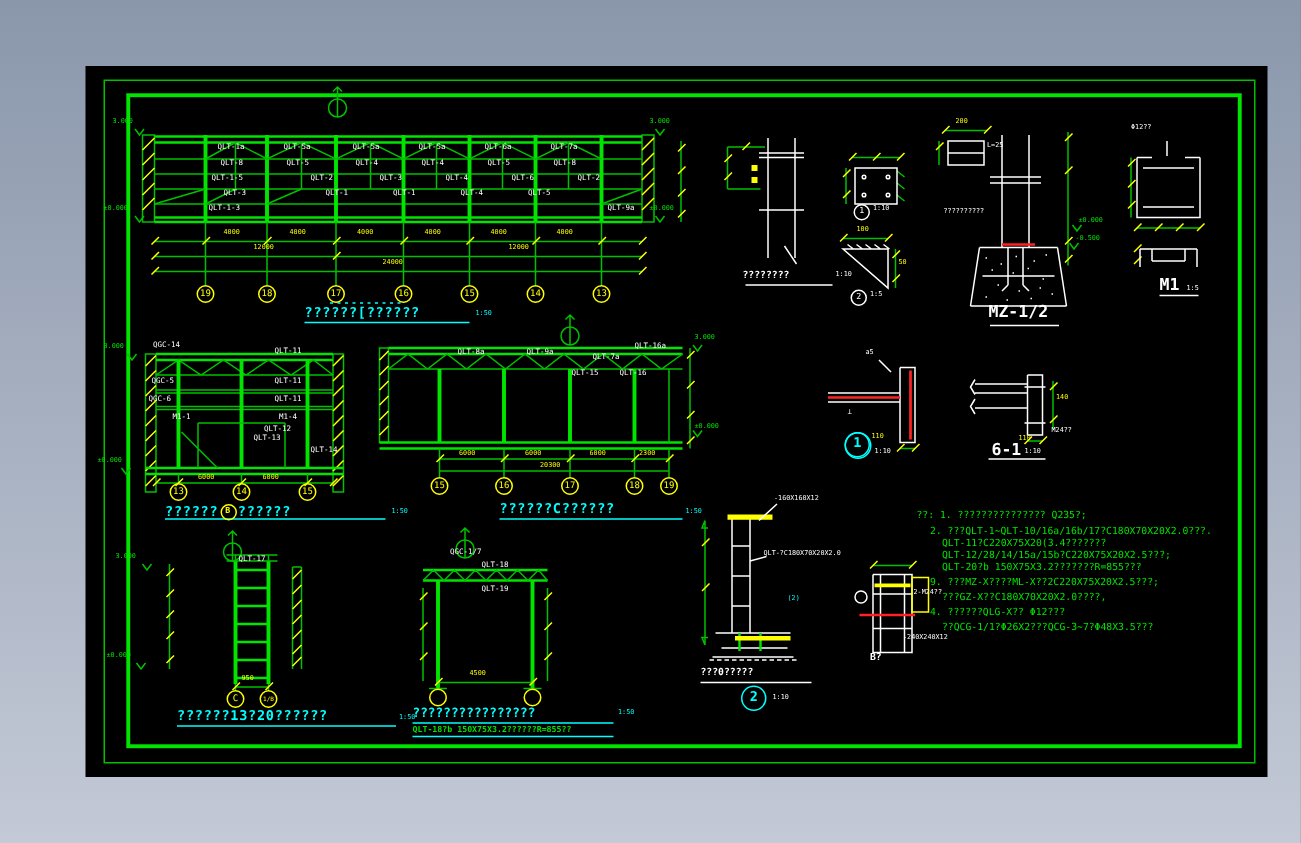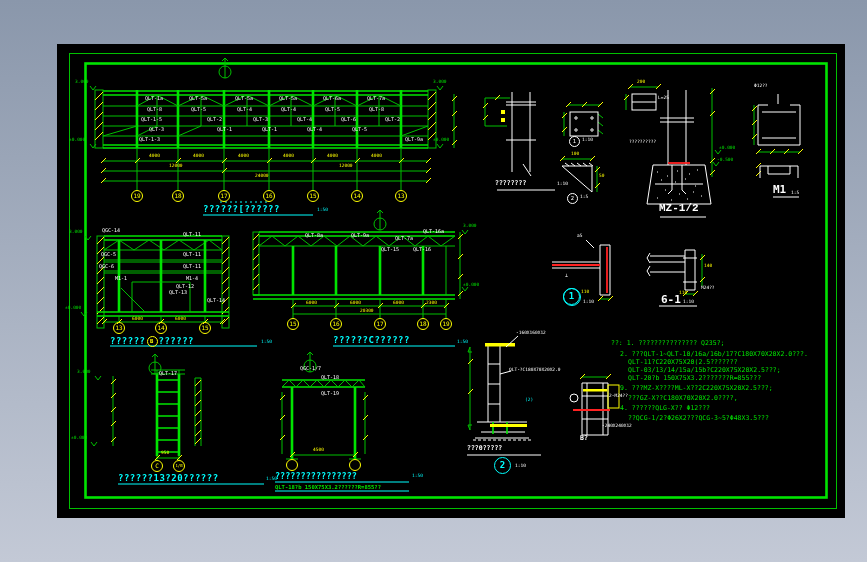--- a/index.html
+++ b/index.html
@@ -11,21 +11,21 @@
   .g2{stroke:#00e400;fill:none;stroke-width:1.6;}
   .g3{stroke:#00e400;fill:none;stroke-width:2.6;}
   .w1{stroke:#fff;fill:none;stroke-width:1;}
   .yl{stroke:#ff0;fill:none;stroke-width:1;}
   .rd{stroke:#ff2222;fill:none;stroke-width:1.8;}
   .cyl{stroke:#0ff;fill:none;stroke-width:1;}
   .t{position:absolute;white-space:nowrap;line-height:1.1;}
   .w{color:#fff;font-size:5px;}
   .w45{color:#fff;font-size:4.5px;}
   .w65{color:#fff;font-size:6.5px;font-weight:bold;}
-  .wbig{color:#fff;font-size:11px;font-weight:bold;font-family:Liberation Mono, monospace;}
+  .wbig{color:#fff;font-size:11px;font-weight:bold;}
   .wmed{color:#fff;font-size:11px;font-weight:bold;}
   .y45{color:#ff0;font-size:4.5px;}
   .g45{color:#00e400;font-size:4.5px;}
   .cy45{color:#0ff;font-size:4.5px;}
   .title{color:#0ff;font-size:9px;font-weight:bold;letter-spacing:.5px;}
   .title8{color:#0ff;font-size:8.5px;font-weight:bold;}
   .sub{color:#00e400;font-size:5.5px;font-weight:bold;}
   .bub{position:absolute;width:10px;height:10px;border:1px solid #ff0;border-radius:50%;
        color:#ff0;font-size:6px;line-height:10px;text-align:center;}
   .bubS{font-size:4px;}
@@ -323,21 +323,21 @@
 <div class="circC" style="left:506px;top:244px;border-width:1px">1</div>
 <span class="t w45" style="left:526px;top:256px">1:10</span>
 <span class="t y45" style="left:622px;top:247px">110</span>
 <span class="t y45" style="left:647px;top:220px">140</span>
 <span class="t w45" style="left:644px;top:242px">M24??</span>
 <span class="t wmed" style="left:604px;top:250px">6-1</span>
 <span class="t w45" style="left:626px;top:256px">1:10</span>
 
 <span class="t note" style="left:554px;top:296px">??:  1. ??????????????? Q235?;</span>
 <span class="t note" style="left:563px;top:307px">2. ???QLT-1~QLT-10/16a/16b/17?C180X70X20X2.0???.</span>
-<span class="t note" style="left:571px;top:315px">QLT-11?C220X75X20(2.5???????</span>
-<span class="t note" style="left:571px;top:323px">QLT-03/13/14/15a/15b?C220X75X20X2.5???;</span>
+<span class="t note" style="left:571px;top:315px">QLT-11?C220X75X20(3.4???????</span>
+<span class="t note" style="left:571px;top:323px">QLT-12/28/14/15a/15b?C220X75X20X2.5???;</span>
 <span class="t note" style="left:571px;top:331px">QLT-20?b  150X75X3.2???????R=855???</span>
 <span class="t note" style="left:563px;top:341px">9. ???MZ-X????ML-X??2C220X75X20X2.5???;</span>
 <span class="t note" style="left:571px;top:351px">???GZ-X??C180X70X20X2.0????,</span>
 <span class="t note" style="left:563px;top:361px">4. ??????QLG-X??  Φ12???</span>
-<span class="t note" style="left:571px;top:371px">??QCG-1/2?Φ26X2???QCG-3~5?Φ48X3.5???</span>
+<span class="t note" style="left:571px;top:371px">??QCG-1/1?Φ26X2???QCG-3~7?Φ48X3.5???</span>
 
 </div>
 
 </body></html>

